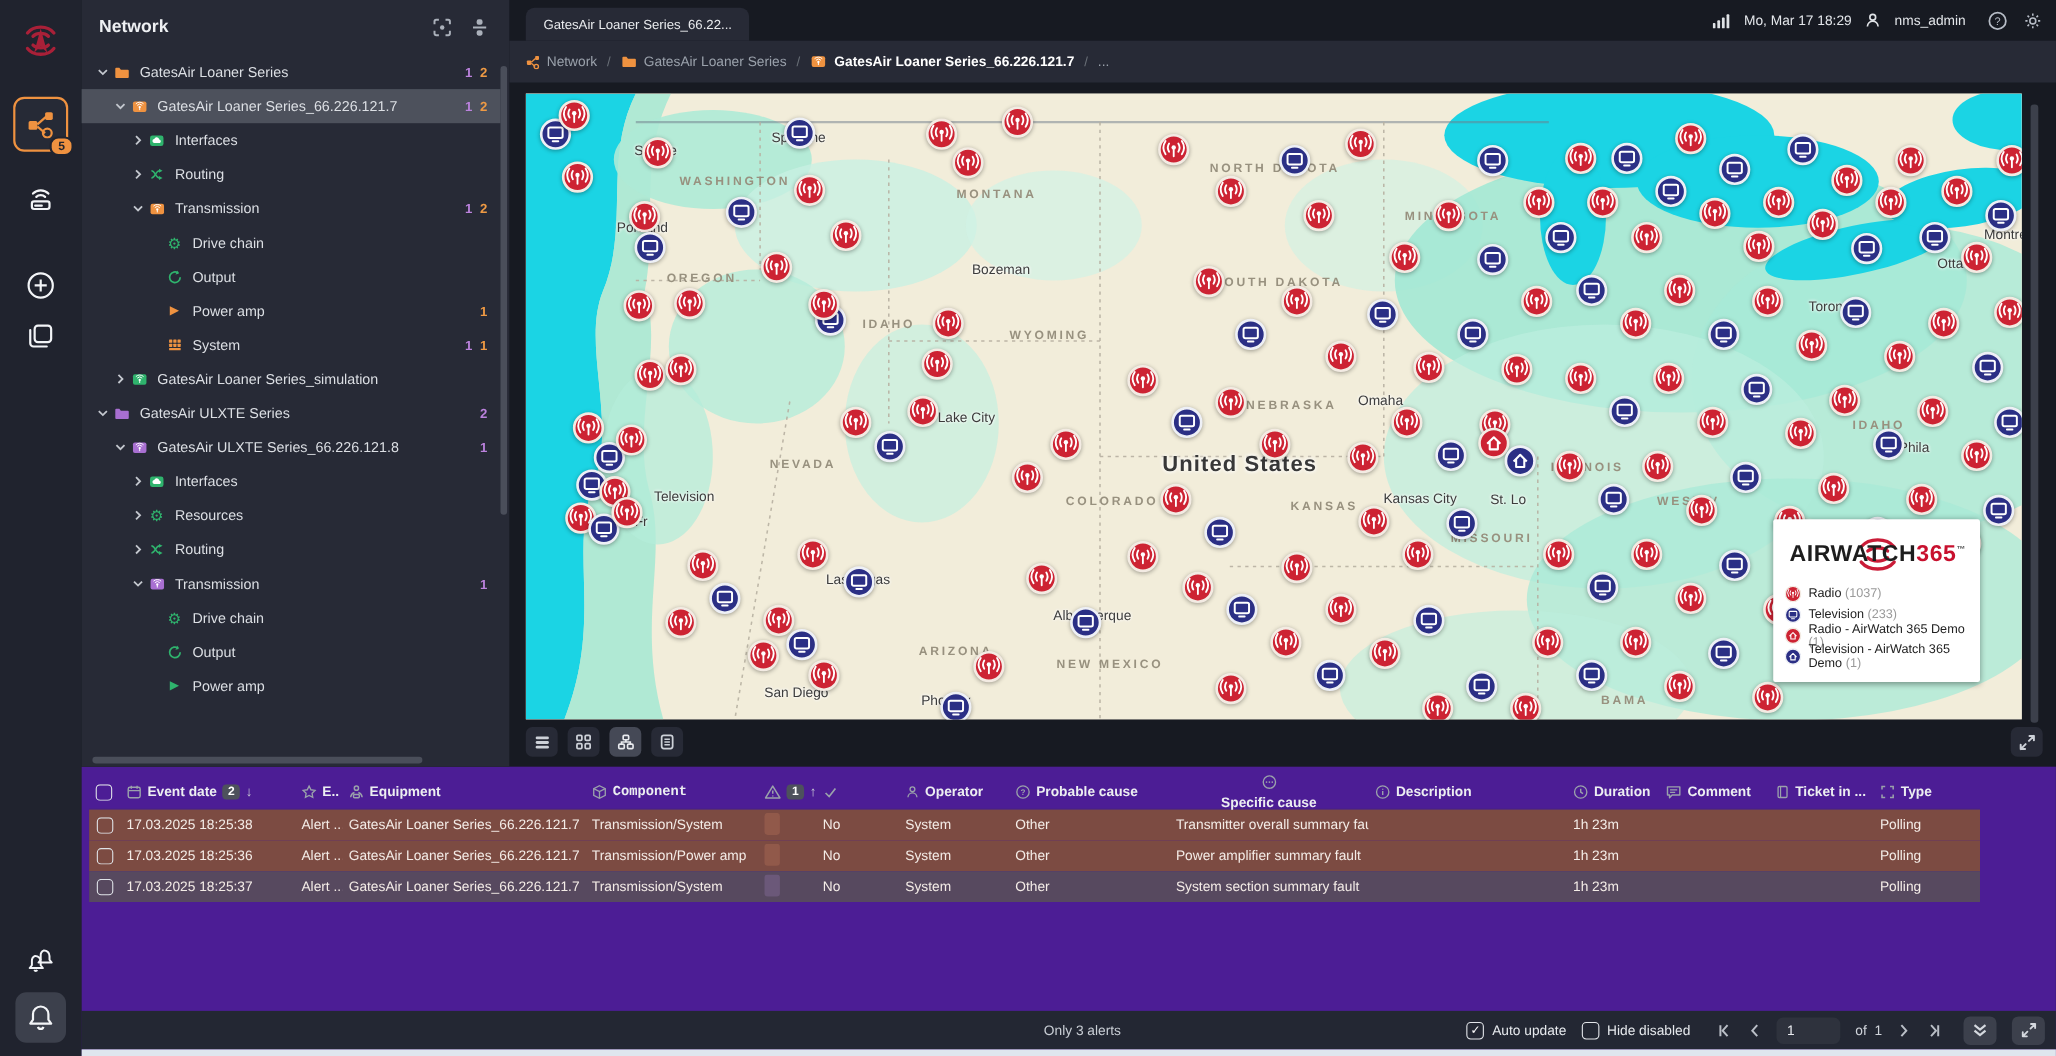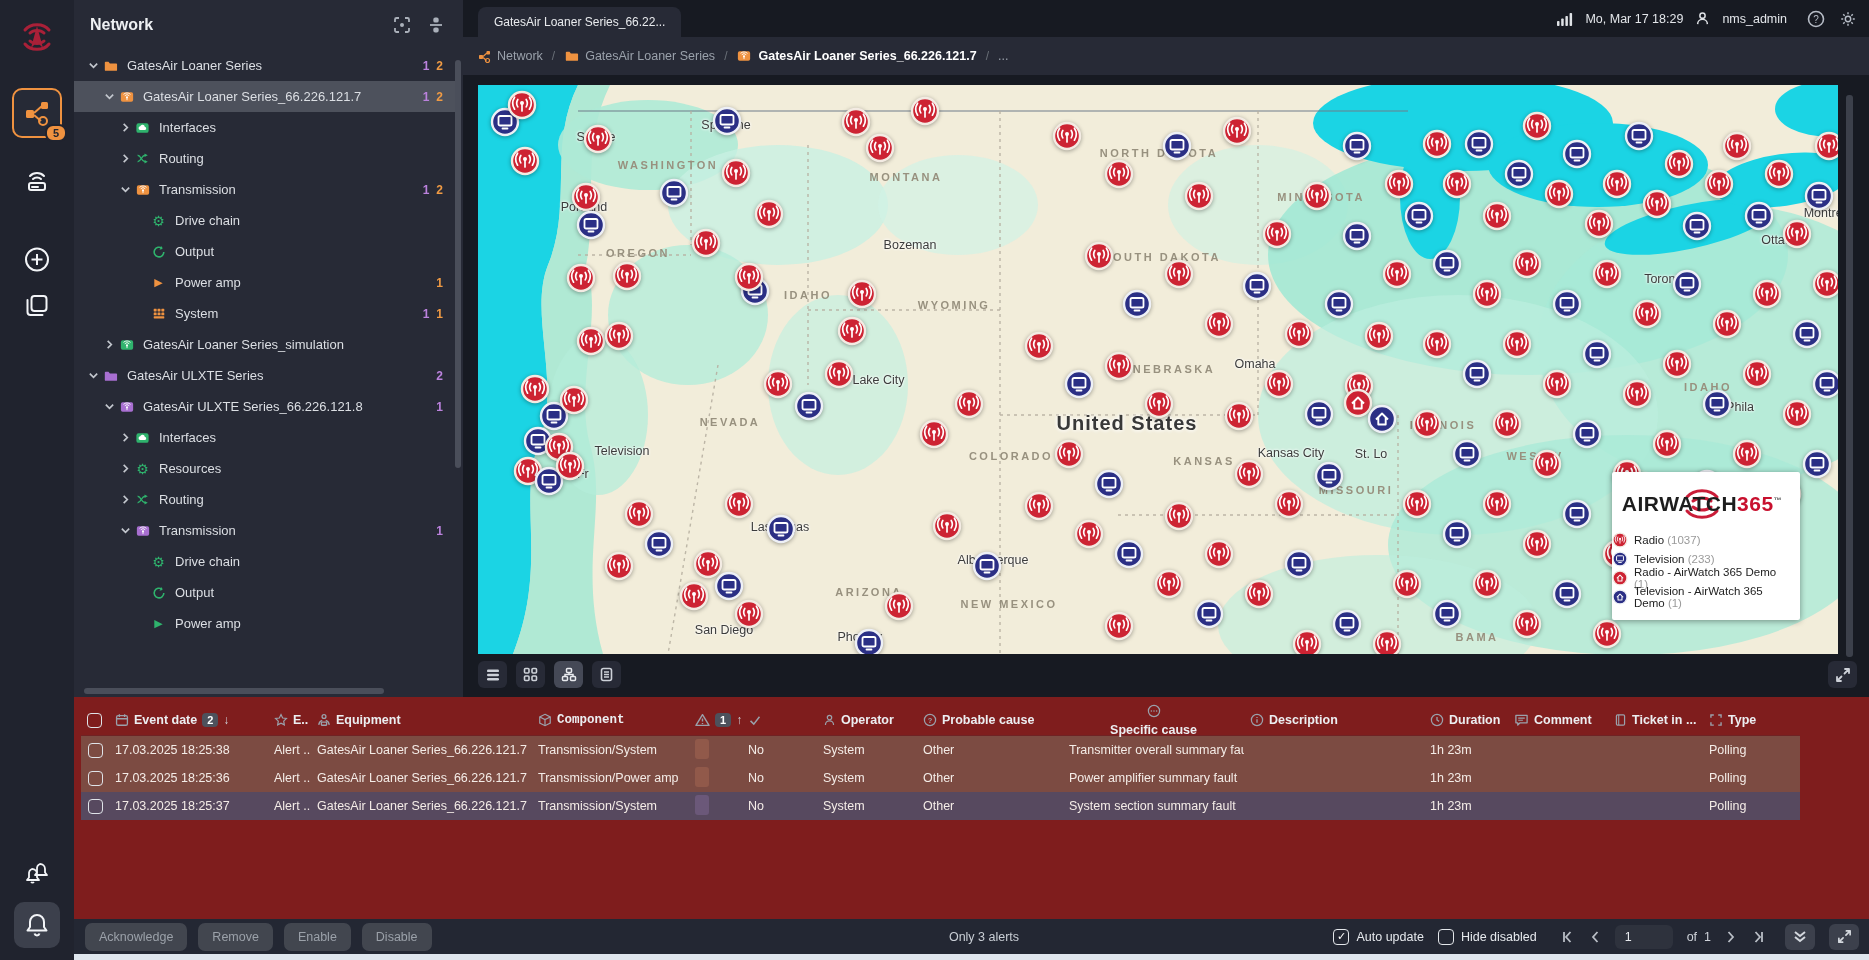--- a/index.html
+++ b/index.html
@@ -41,37 +41,37 @@
   
   #map{position:absolute;left:478px;top:85px;width:1360px;height:569px;background:#f2edda;overflow:hidden;}
   #map-base{position:absolute;left:0;top:0;width:100%;height:100%;}
   .mlabel{position:absolute;transform:translate(-50%,-50%);white-space:nowrap;pointer-events:none;}
   .mlabel.state{color:#98917f;font-size:11px;font-weight:bold;letter-spacing:2.5px;}
   .mlabel.city{color:#3c3c3c;font-size:12.5px;text-shadow:0 0 3px #fff,0 0 3px #fff;}
   .mlabel.country{color:#383838;font-size:20px;font-weight:bold;text-shadow:0 0 4px #fff,0 0 4px #fff;letter-spacing:1px;}
   .marker{position:absolute;width:30px;height:30px;margin:-15px 0 0 -15px;cursor:pointer;filter:drop-shadow(0 1px 2px rgba(0,0,0,.35));}
   
   #legend{position:absolute;left:1134px;top:387px;width:188px;height:148px;background:#fff;border-radius:2px;
-          box-shadow:0 1px 6px rgba(0,0,0,.4);padding:6px 8px 6px 0;box-sizing:border-box;}
+          box-shadow:0 1px 6px rgba(0,0,0,.4);padding:6px 8px 6px 10px;box-sizing:border-box;}
   #legend-logo{position:relative;height:52px;display:flex;align-items:center;justify-content:center;}
   #legend-word{font-size:21px;font-weight:bold;color:#1d1d1d;letter-spacing:.5px;z-index:1;}
   #legend-word .red{color:#c8102e;}
   #legend-word .tm{font-size:8px;vertical-align:super;color:#555;}
   #legend-arcs{position:absolute;left:50%;top:50%;transform:translate(-50%,-50%);opacity:.95;}
   .leg-item{display:flex;align-items:center;gap:6px;height:19px;font-size:11.5px;color:#222;}
   .leg-item .cnt{color:#9a9a9a;}
   .leg-ic{width:16px;height:16px;flex:0 0 16px;}
   
   #map-toolbar{position:absolute;left:478px;top:661px;display:flex;gap:9px;}
   .vbtn{width:29px;height:27px;border-radius:6px;background:#272a36;display:flex;align-items:center;justify-content:center;color:#cdd1d8;cursor:pointer;}
   .vbtn.active{background:#454956;}
   #map-expand{position:absolute;left:1828px;top:661px;}
   #main-vscroll{position:absolute;left:1846px;top:95px;width:7px;height:562px;background:#3c404b;border-radius:3px;z-index:5;}
   
-  #alerts{position:absolute;left:74px;top:697px;right:0;bottom:0;background:#7f1d1d;}
+  #alerts{position:absolute;left:74px;top:697px;right:0;bottom:0;background:#4c1d95;}
   #grid{position:absolute;left:7px;top:8px;}
   .hrow{display:flex;height:30px;align-items:center;border-bottom:1px solid #32364233;}
   .hcell{display:flex;align-items:center;gap:5px;font-size:12.5px;font-weight:bold;color:#eceef1;box-sizing:border-box;padding:0 6px;overflow:hidden;white-space:nowrap;}
   .hic{color:#9aa1ab;display:flex;}
   .sort-badge{background:#4d515c;color:#fff;font-size:11px;font-weight:bold;border-radius:4px;padding:1px 5px;}
   .sort-arrow{color:#cdd1d8;font-size:12px;}
   .drow{display:flex;height:28px;align-items:center;cursor:pointer;}
   .dcell{font-size:12.5px;color:#f4ece7;box-sizing:border-box;padding:0 6px;overflow:hidden;white-space:nowrap;}
   .cbox{width:15px;height:15px;border:1.6px solid #dfe3e8;border-radius:4px;box-sizing:border-box;cursor:pointer;}
   .sevsq{width:14px;height:20px;border-radius:3px;}
@@ -2077,26 +2077,20 @@
           <div class="dcell" style="width:180px"></div>
           <div class="dcell" style="width:84px">1h 23m</div>
           <div class="dcell" style="width:100px"></div>
           <div class="dcell" style="width:95px"></div>
           <div class="dcell" style="width:97px">Polling</div>
         </div>
       </div>
   </div>
 
   <div id="botbar">
-    <div id="foot-btns" style="display:flex;align-items:center;">
-        <button class="fbtn">Acknowledge</button>
-        <button class="fbtn">Remove</button>
-        <button class="fbtn">Enable</button>
-        <button class="fbtn">Disable</button>
-      </div>
     <div id="alerts-count">Only 3 alerts</div>
     <div id="bot-right">
       <label class="chk">
         <span class="box" id="chk-auto">✓</span>
           <span>Auto update</span>
       </label>
       <label class="chk">
         <span class="box" id="chk-hide"></span>
           <span>Hide disabled</span>
       </label>

